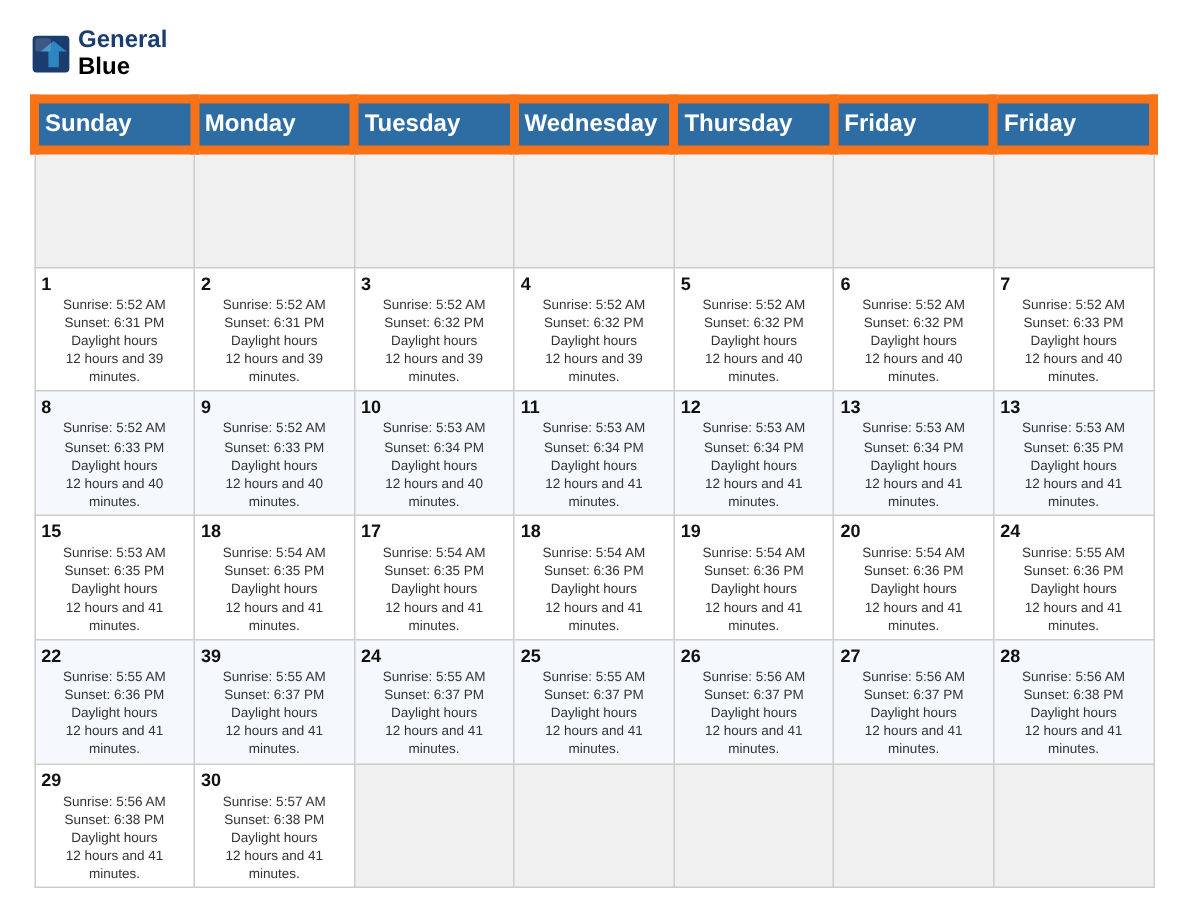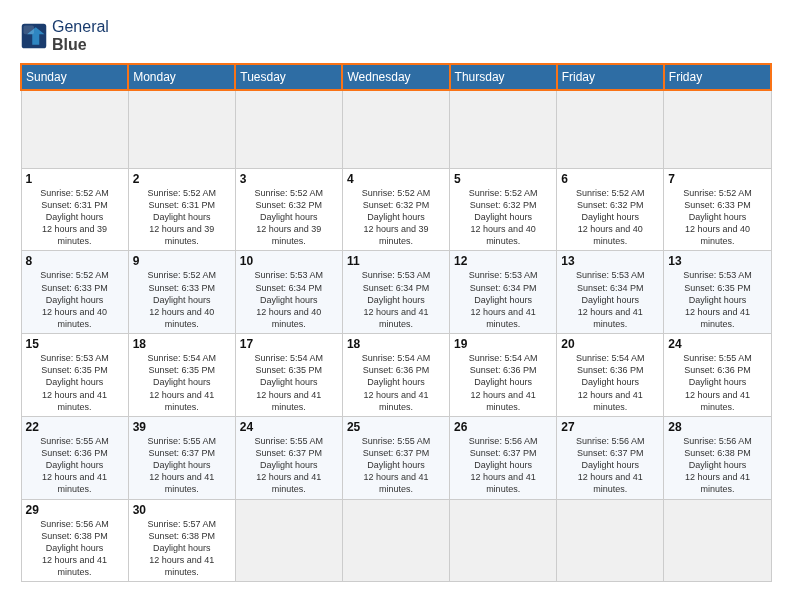--- a/index.html
+++ b/index.html
@@ -45,25 +45,25 @@
       color: #444;
     }
     .calendar {
       width: 100%;
       border-collapse: collapse;
       table-layout: fixed;
     }
     .calendar thead th {
       background: #2e6da4;
       color: #fff;
-      font-size: 12px;
-      font-weight: normal;
+      font-size: 16px;
+      font-weight: bold;
       padding: 5px 4px;
       text-align: left;
-      border: 2px solid #f97316;
+      border: 6px solid #f97316;
     }
     .calendar tbody td {
       vertical-align: top;
       border: 1px solid #ccc;
       padding: 3px 4px;
       font-size: 9.5px;
       color: #222;
       height: 78px;
       background: #fff;
     }
@@ -98,22 +98,22 @@
 
 <div class="page">
   <div class="header">
     <div class="logo">
       <svg class="logo-icon" viewBox="0 0 32 32">
         <rect x="2" y="2" width="28" height="28" rx="3" fill="#1a3c6e"></rect>
         <polygon points="18,6 28,14 22,14 22,26 14,26 14,14 8,14" fill="#2e86c1"></polygon>
         <rect x="4" y="4" width="12" height="10" rx="2" fill="white" opacity="0.15"></rect>
       </svg>
       <div>
-        <div style="font-size:16px;font-weight:normal;color:#1a3c6e;line-height:1.1;">General</div>
-        <div style="font-size:16px;font-weight:bold;color:#404040;line-height:1.1;">Blue</div>
+        <div style="font-size:16px;font-weight:bold;color:#1a3c6e;line-height:1.1;">General</div>
+        <div style="font-size:16px;font-weight:bold;color:#000000;line-height:1.1;">Blue</div>
       </div>
     </div>
     <div class="title-block">
       <div class="month-title"></div>
       <div class="location"></div>
     </div>
   </div>
 
   <table class="calendar">
     <thead>

